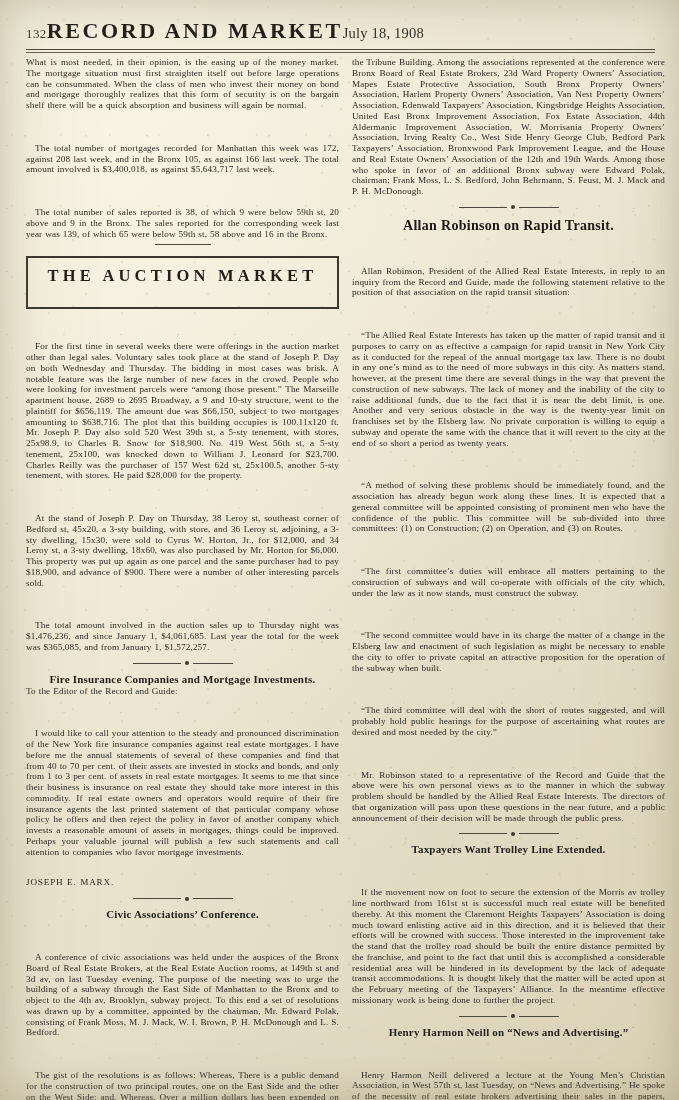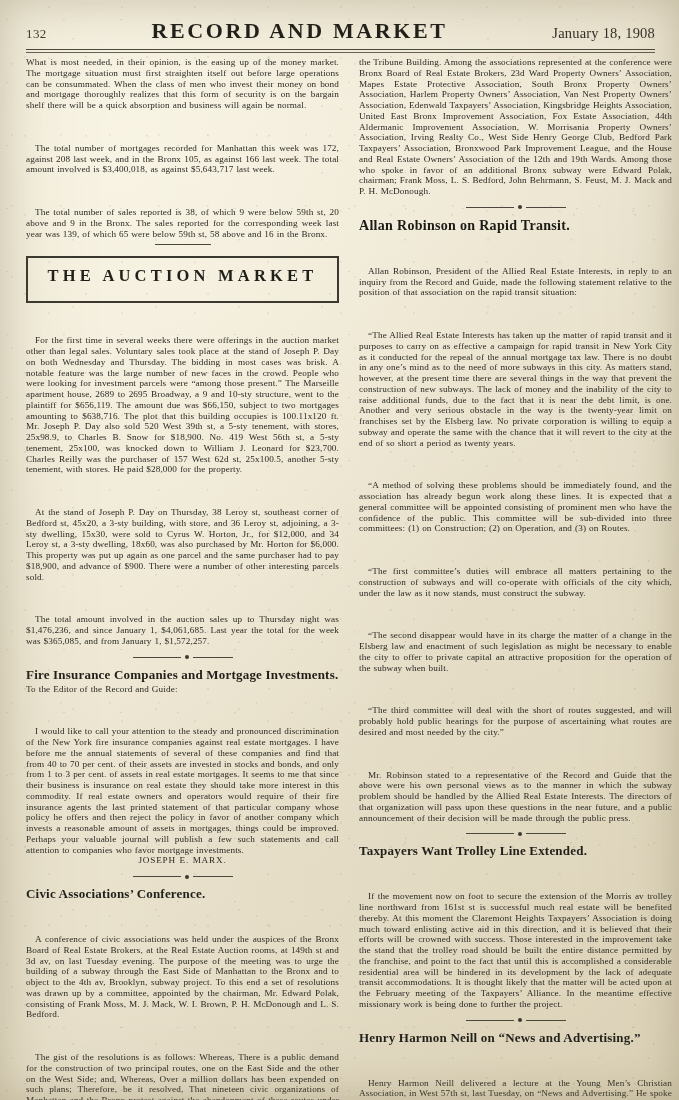--- a/index.html
+++ b/index.html
@@ -34,21 +34,20 @@
 
   
   .masthead {
     position: absolute;
     left: 26px;
     right: 24px;
     top: 18px;
     height: 30px;
     display: flex;
     align-items: baseline;
-    justify-content: space-between;
   }
   .folio {
     font-size: 13px;
     letter-spacing: 0.4px;
     color: #3a382f;
   }
   .masthead-title {
     font-family: "Liberation Serif", "DejaVu Serif", serif;
     font-size: 22px;
     font-weight: bold;
@@ -81,21 +80,21 @@
   .rule-double::after  { top: 3px; opacity: 0.85; }
 
   
   .columns {
     position: absolute;
     left: 26px;
     right: 24px;
     top: 57px;
     bottom: 16px;
     display: flex;
-    gap: 20px;
+    gap: 13px;
   }
   .col {
     width: 313px;
     flex: 0 0 313px;
   }
 
   p, .lead {
     margin: 0;
     font-size: 9.2px;
     line-height: 10.75px;
@@ -103,22 +102,23 @@
     text-justify: inter-word;
     letter-spacing: 0.12px;
     word-spacing: 0.5px;
     hyphens: manual;
   }
   p.indent { text-indent: 9px; margin-top: 32px; }
   p.noindent { text-indent: 0; }
 
   .sig {
     display: block;
-    text-align: center;
+    text-align: left;
     letter-spacing: 0.8px;
+    margin-top: 20px;
   }
 
   
   .ornament {
     height: 13px;
     margin: 4px 0 3px;
     display: flex;
     align-items: center;
     justify-content: center;
   }
@@ -145,44 +145,45 @@
   }
   .rule-short span {
     width: 56px;
     height: 1px;
     background: #4a473c;
   }
 
   
   .boxed-head {
     border: 2px solid #3a382f;
-    padding: 8px 0 15px;
+    padding: 8px 0 21px;
     margin: 6px 0 6px;
     text-align: center;
   }
   .boxed-head .txt {
     font-size: 16.5px;
     font-weight: bold;
     letter-spacing: 4.2px;
     color: #201f1a;
   }
 
   
   h2.subhead {
     margin: 2px 0 1px;
-    font-size: 13px;
+    font-size: 11px;
     font-weight: bold;
-    text-align: left;
+    text-align: center;
     letter-spacing: 0.2px;
     color: #201f1a;
   }
   h2.bighead {
     margin: 4px 0 2px;
     font-size: 14px;
     font-weight: bold;
+    text-align: center;
     letter-spacing: 0.3px;
     color: #1c1b16;
   }
 
   
   .speckle {
     position: absolute;
     inset: 0;
     pointer-events: none;
     opacity: 0.30;
@@ -196,21 +197,21 @@
   }
 </style>
 </head>
 <body>
 
 <div class="page">
 
   <div class="masthead">
     <div class="folio">132</div>
     <div class="masthead-title">RECORD AND MARKET</div>
-    <div class="issue-date">January 18, 1908</div>
+    <div class="issue-date">July 18, 1908</div>
   </div>
   <div class="rule-double"></div>
 
   <div class="columns">
 
     <div class="col">
 
       <p class="noindent">What is most needed, in their opinion, is the easing up of the money market. The mortgage situation must first straighten itself out before large operations can be consummated. When the class of men who invest their money on bond and mortgage thoroughly realizes that this form of security is on the bargain shelf there will be a quick absorption and business will again be normal.</p>
       <p class="indent">The total number of mortgages recorded for Manhattan this week was 172, against 208 last week, and in the Bronx 105, as against 166 last week. The total amount involved is $3,400,018, as against $5,643,717 last week.</p>
       <p class="indent">The total number of sales reported is 38, of which 9 were below 59th st, 20 above and 9 in the Bronx. The sales reported for the corresponding week last year was 139, of which 65 were below 59th st, 58 above and 16 in the Bronx.</p>
@@ -259,21 +260,21 @@
         <span class="bar"></span>
         <span class="dot"></span>
         <span class="bar short"></span>
       </div>
 
       <h2 class="bighead">Allan Robinson on Rapid Transit.</h2>
       <p class="indent">Allan Robinson, President of the Allied Real Estate Interests, in reply to an inquiry from the Record and Guide, made the following statement relative to the position of that association on the rapid transit situation:</p>
       <p class="indent">“The Allied Real Estate Interests has taken up the matter of rapid transit and it purposes to carry on as effective a campaign for rapid transit in New York City as it conducted for the repeal of the annual mortgage tax law. There is no doubt in any one’s mind as to the need of more subways in this city. As matters stand, however, at the present time there are several things in the way that prevent the construction of new subways. The lack of money and the inability of the city to raise additional funds, due to the fact that it is near the debt limit, is one. Another and very serious obstacle in the way is the twenty-year limit on franchises set by the Elsberg law. No private corporation is willing to equip a subway and operate the same with the chance that it will revert to the city at the end of so short a period as twenty years.</p>
       <p class="indent">“A method of solving these problems should be immediately found, and the association has already begun work along these lines. It is expected that a general committee will be appointed consisting of prominent men who have the confidence of the public. This committee will be sub-divided into three committees: (1) on Construction; (2) on Operation, and (3) on Routes.</p>
       <p class="indent">“The first committee’s duties will embrace all matters pertaining to the construction of subways and will co-operate with officials of the city which, under the law as it now stands, must construct the subway.</p>
-      <p class="indent">“The second disappear would have in its charge the matter of a change in the Elsberg law and enactment of such legislation as might be necessary to enable the city to offer to private capital an attractive proposition for the operation of the subway when built.</p>
+      <p class="indent">“The second committee would have in its charge the matter of a change in the Elsberg law and enactment of such legislation as might be necessary to enable the city to offer to private capital an attractive proposition for the operation of the subway when built.</p>
       <p class="indent">“The third committee will deal with the short of routes suggested, and will probably hold public hearings for the purpose of ascertaining what routes are desired and most needed by the city.”</p>
       <p class="indent">Mr. Robinson stated to a representative of the Record and Guide that the above were his own personal views as to the manner in which the subway problem should be handled by the Allied Real Estate Interests. The directors of that organization will pass upon these questions in the near future, and a public announcement of their decision will be made through the public press.</p>
 
       <div class="ornament">
         <span class="bar"></span>
         <span class="dot"></span>
         <span class="bar short"></span>
       </div>
 
       <h2 class="subhead">Taxpayers Want Trolley Line Extended.</h2>

